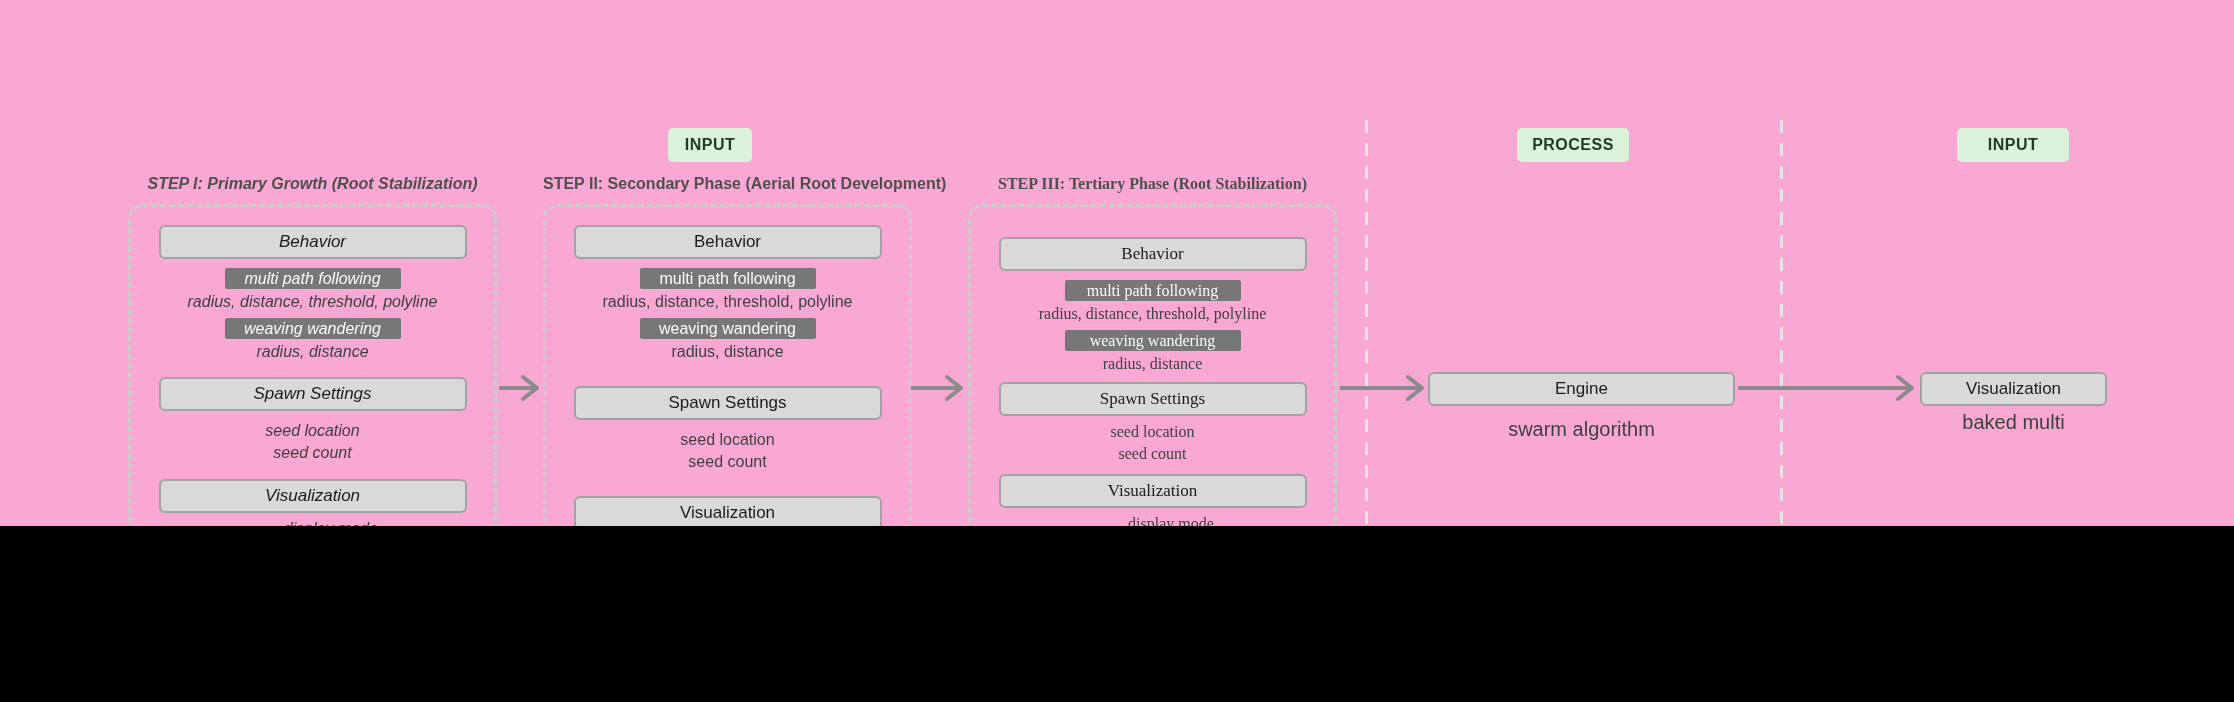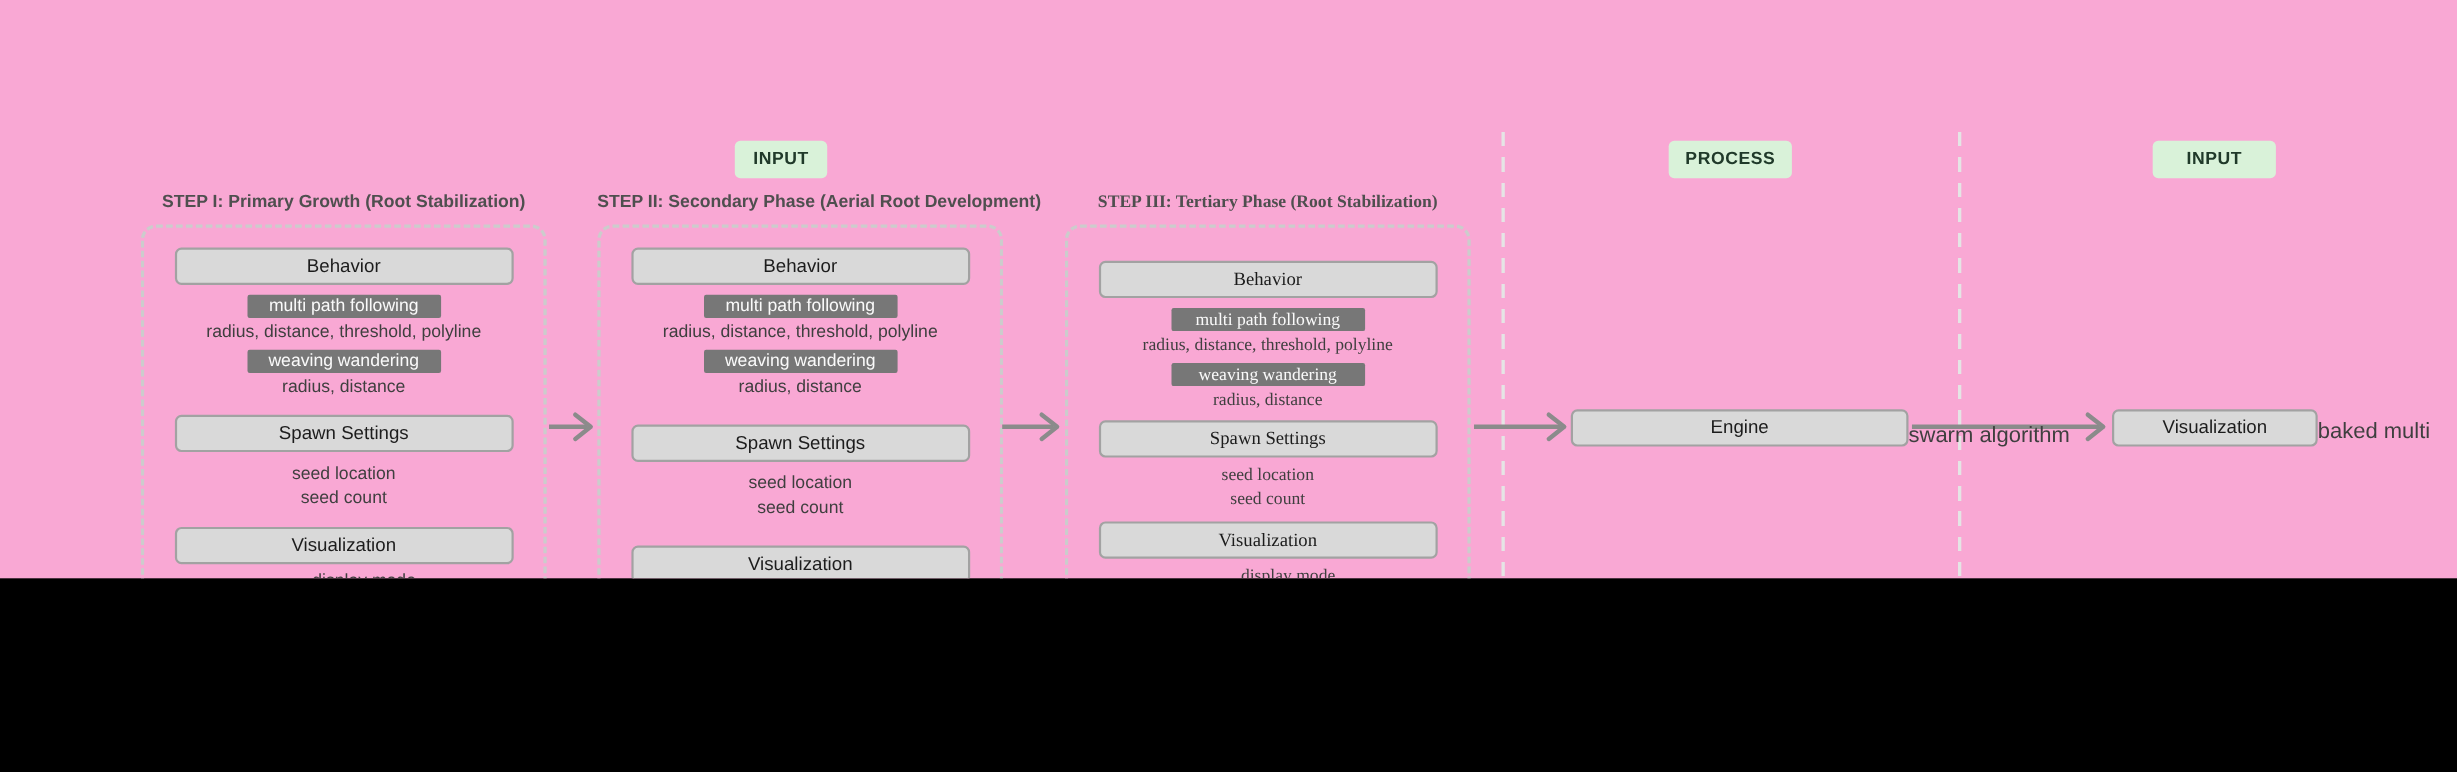--- a/index.html
+++ b/index.html
@@ -18,21 +18,21 @@
     background:#d9f2d9;color:#203a2a;
     font-size:16px;font-weight:700;letter-spacing:.5px;
     border-radius:5px;white-space:nowrap;
   }
   #badge-input{left:668px;width:84px;}
   #badge-process{left:1517px;width:112px;}
   #badge-output{left:1957px;width:112px;}
 
   
   .step{position:absolute;top:174px;width:369px;}
-  #step1{left:128px;}
+  #step1{left:128px;font-style:italic;}
   #step2{left:543px;}
   #step3{left:968px;font-family:Liberation Serif, serif;}
   .step-title{
     text-align:center;color:#4f4f4f;
     font-size:16px;font-weight:700;line-height:20px;
     margin-bottom:10px;white-space:nowrap;
   }
   .step-box{
     box-sizing:border-box;height:368px;
     border:3px dashed #cccccc;border-radius:14px;
@@ -81,21 +81,21 @@
   #separator-2{left:1780px;}
 
   
   .arrow{position:absolute;top:373px;height:30px;}
   #arrow-1{left:499px;}
   #arrow-2{left:911px;}
   #arrow-3{left:1340px;}
   #arrow-4{left:1738px;}
 
   
-  .flow-group{position:absolute;top:372px;display:flex;flex-direction:row;align-items:center;}
+  .flow-group{position:absolute;top:372px;display:flex;flex-direction:column;align-items:center;}
   #process-group{left:1428px;width:307px;}
   #output-group{left:1920px;width:187px;}
   .flow-group .panel{width:100%;}
   .flow-group .sub{
     color:#3f3f3f;font-size:20px;line-height:20px;margin-top:13px;white-space:nowrap;
   }
   #output-group .sub{margin-top:6px;}
 </style>
 </head>
 <body>

